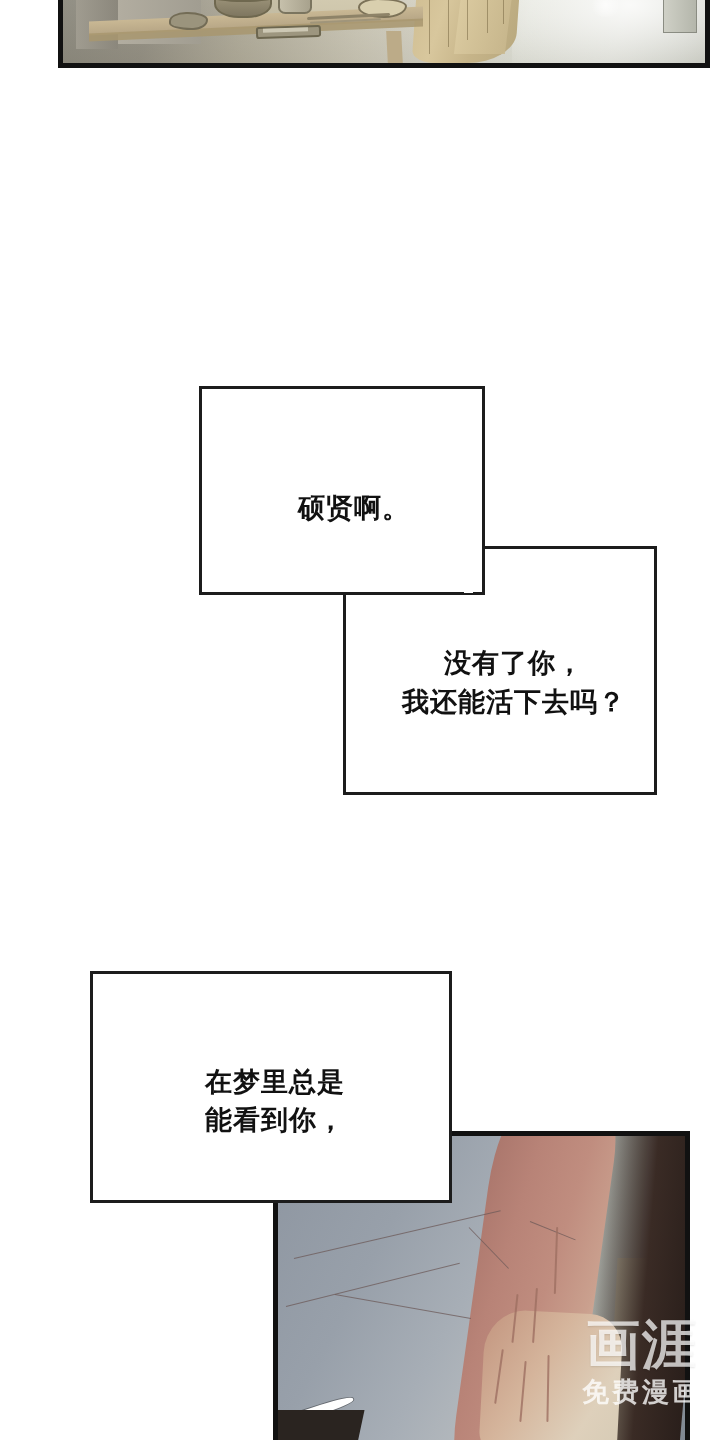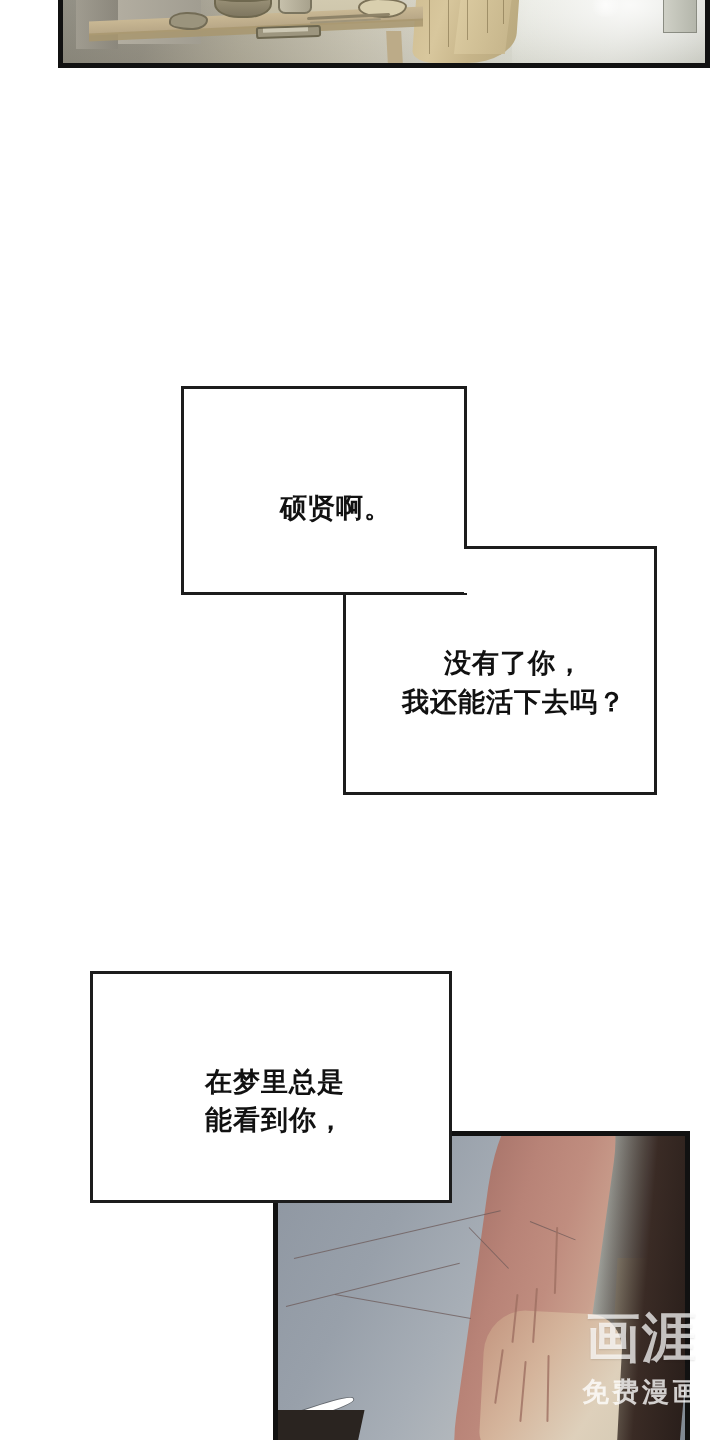--- a/index.html
+++ b/index.html
@@ -171,21 +171,21 @@
     color: #111111;
     font-weight: 700;
     font-size: 27px;
     line-height: 1.42;
     letter-spacing: 1px;
     white-space: pre-line;
   }
 
   
   .nbox-1 {
-    left: 181px; top: 386px; width: 286px; height: 209px;
+    left: 199px; top: 386px; width: 286px; height: 209px;
     z-index: 3;
   }
   .nbox-1 .txt { transform: translate(12px, 18px); }
 
   
   .nbox-2 {
     left: 343px; top: 546px; width: 314px; height: 249px;
     z-index: 2;
   }
   .nbox-2 .txt { transform: translate(14px, 12px); }
@@ -279,28 +279,29 @@
     pointer-events: none;
     user-select: none;
   }
   .wm-main {
     font-size: 54px;
     font-weight: 700;
     color: rgba(255,255,255,.72);
     letter-spacing: 2px;
     line-height: 1;
     text-shadow: 0 1px 2px rgba(0,0,0,.10);
+    font-family: Liberation Serif, serif;
   }
   .wm-sub {
     font-size: 27px;
     font-weight: 700;
     color: rgba(255,255,255,.78);
     letter-spacing: 3px;
     line-height: 1.25;
-    margin-top: 12px;
+    margin-top: 4px;
   }
 </style>
 </head>
 <body>
 
 <div id="page">
 
   <div class="panel-top">
     <div class="art">
       <div class="tp-wall-l"></div>

